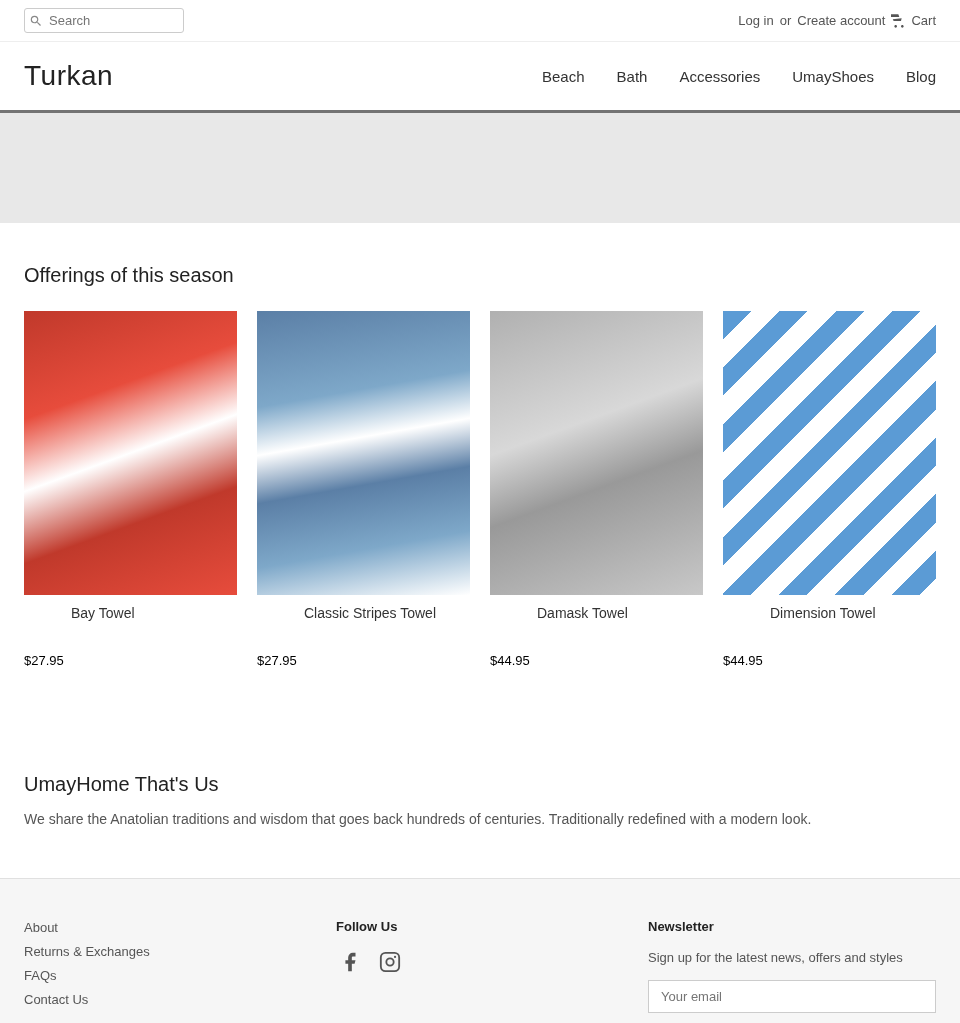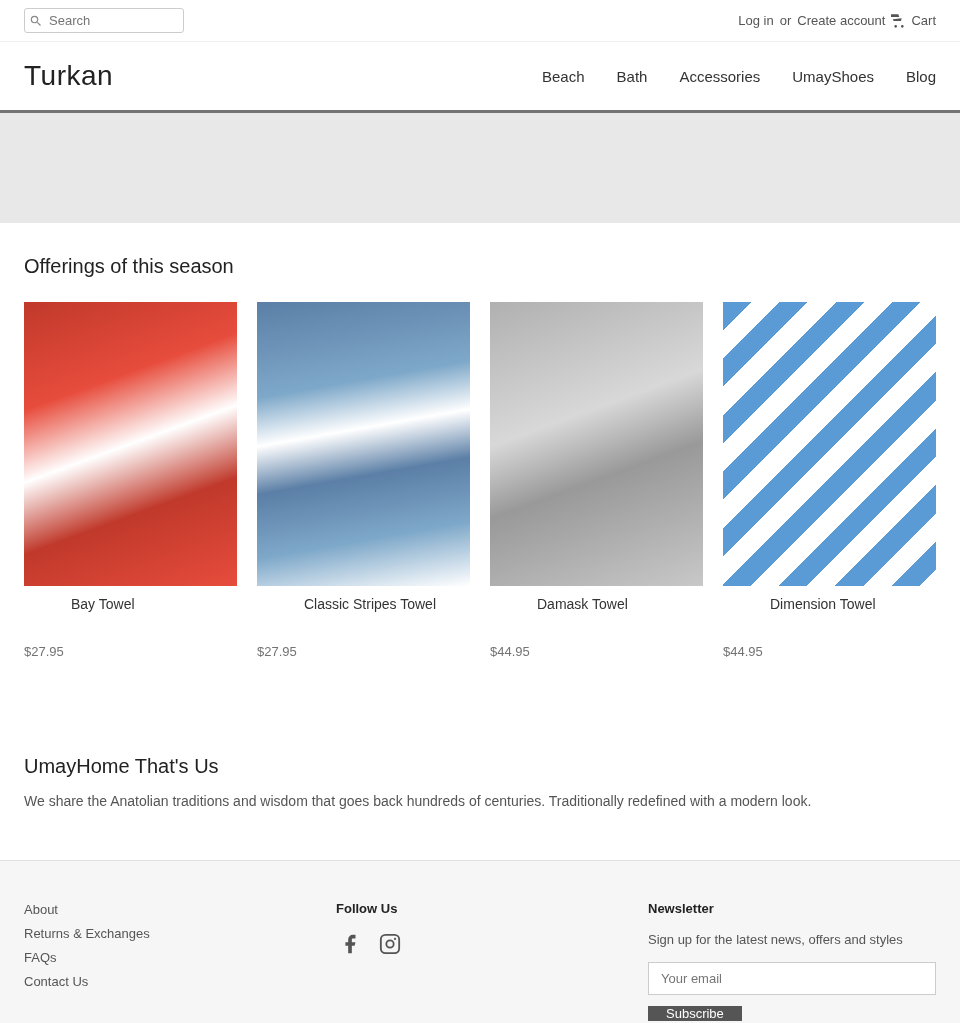--- a/index.html
+++ b/index.html
@@ -83,21 +83,21 @@
     }
 
     
     .hero-banner {
       height: 110px;
       background: #e8e8e8;
     }
 
     
     .main-content {
-      padding: 32px 24px;
+      padding: 41px 24px;
     }
 
     .section-title {
       font-size: 20px;
       font-weight: 400;
       margin-bottom: 24px;
       color: #222;
     }
 
     
@@ -132,21 +132,21 @@
       background: repeating-linear-gradient(135deg, #5b9bd5 0px, #5b9bd5 20px, #fff 20px, #fff 40px);
     }
     .product-name {
       font-size: 14px;
       color: #333;
       margin-bottom: 4px;
       margin-left: 47px;
     }
     .product-price {
       font-size: 13px;
-      color: #737373;
+      color: #000000;
       margin-top: 32px;
     }
 
     
     .about-section {
       padding: 16px 24px 48px;
     }
     .about-title {
       font-size: 20px;
       font-weight: 400;

